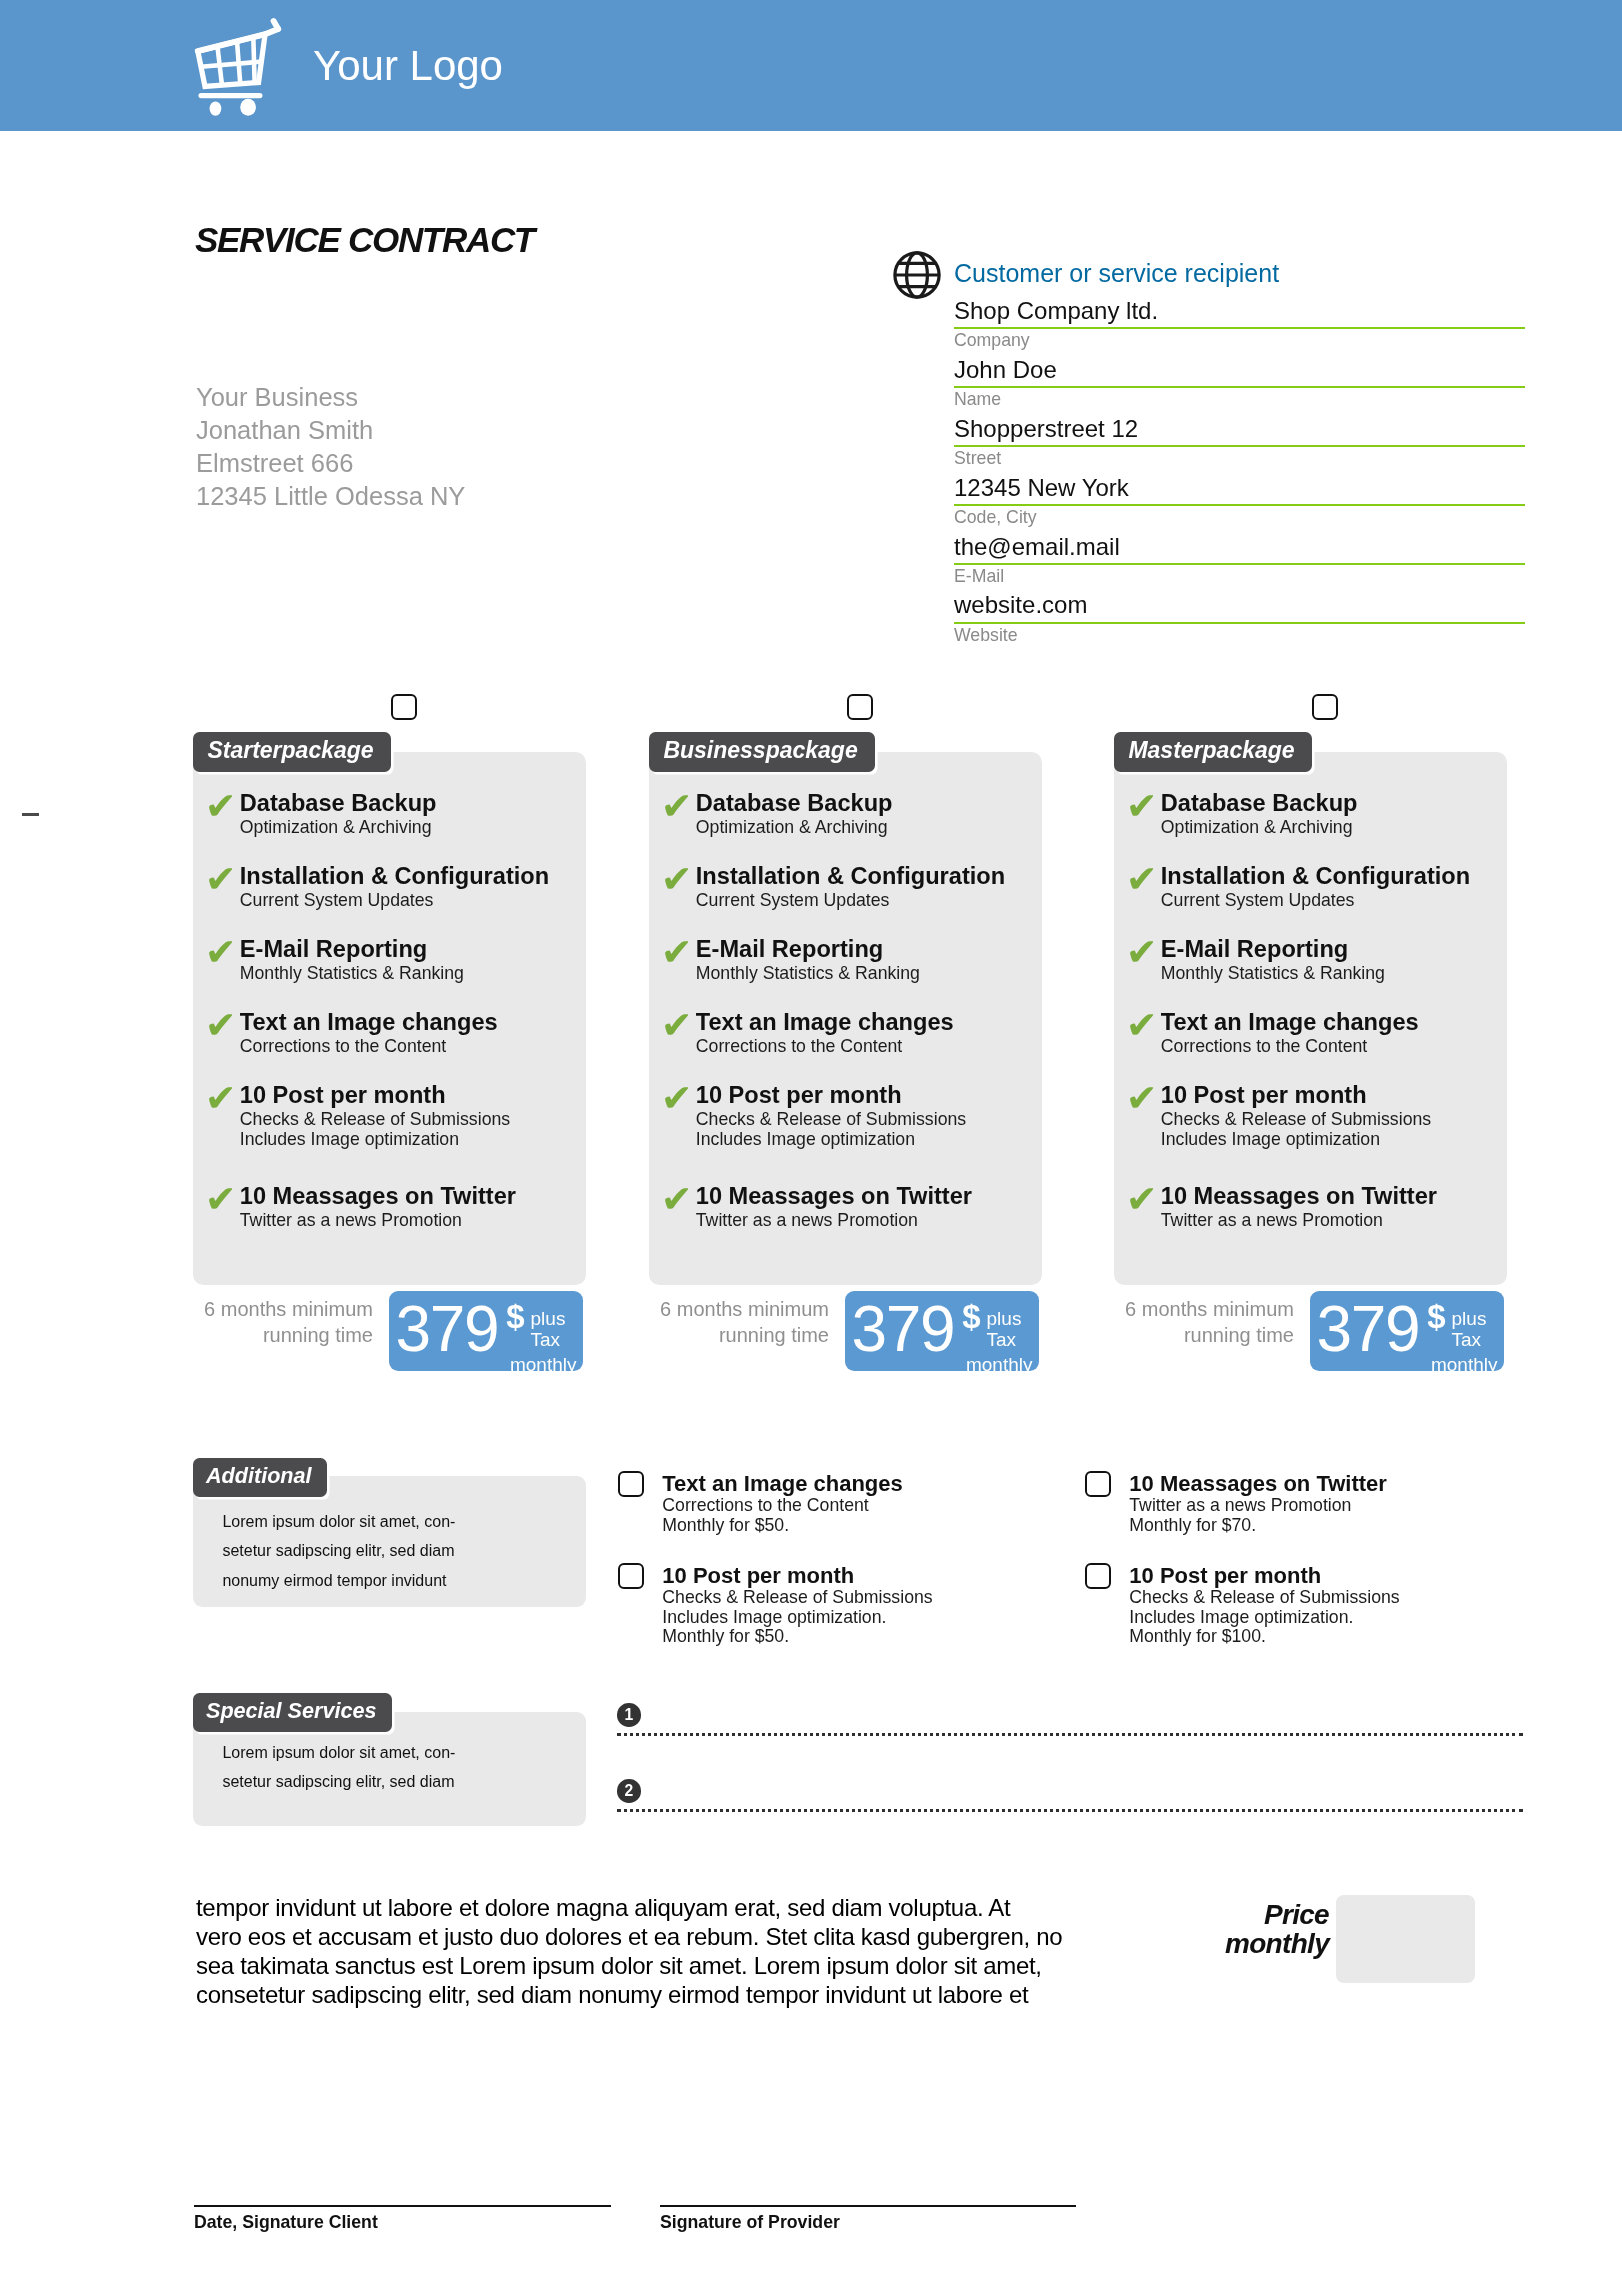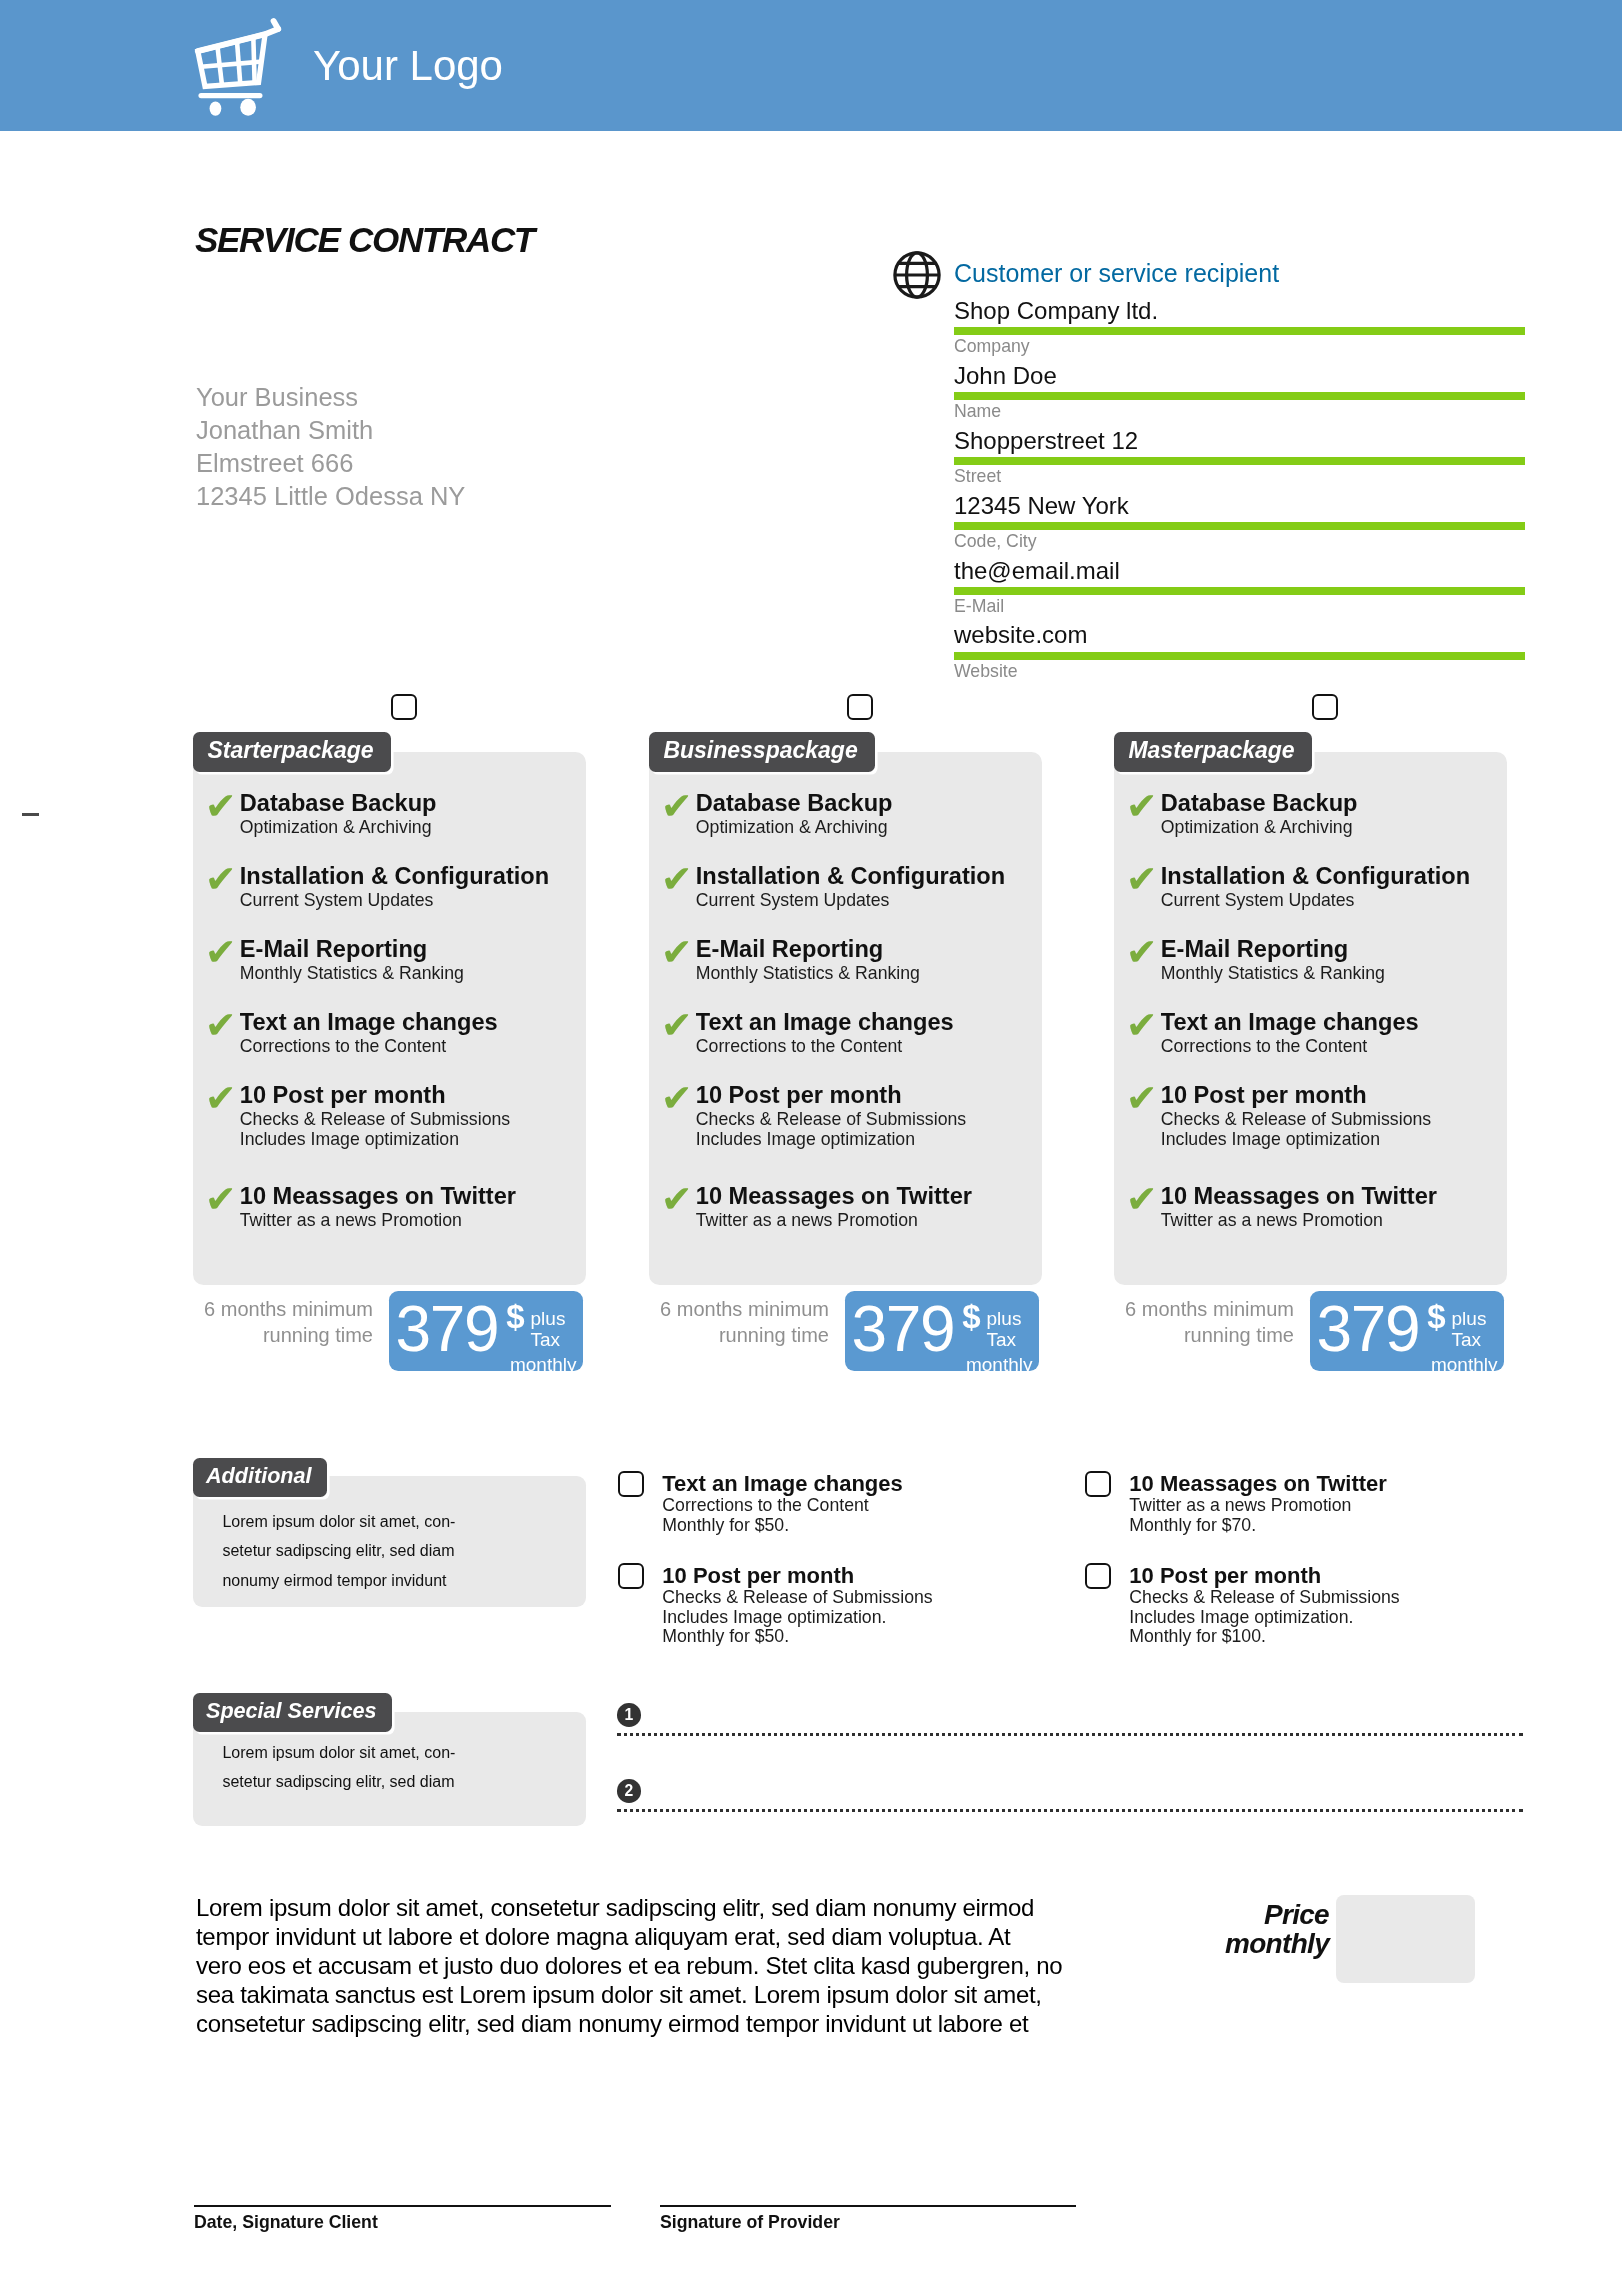--- a/index.html
+++ b/index.html
@@ -17,21 +17,21 @@
   
   .doc-title{position:absolute;left:195px;top:220px;font-size:35px;font-style:italic;font-weight:900;
              letter-spacing:-1.3px;color:#111;margin:0;}
   .provider{position:absolute;left:196px;top:381px;font-size:25.5px;line-height:33px;color:#9b9b9b;}
 
   
   .globe-icon{position:absolute;left:891px;top:249px;}
   .cust-heading{position:absolute;left:954px;top:259px;font-size:25px;color:#0369a1;}
   .cust-fields{position:absolute;left:954px;top:296px;width:571px;}
   .field{margin-bottom:3.9px;}
-  .field .value{font-size:24px;line-height:29.4px;color:#111;border-bottom:8px solid #84cc16;
+  .field .value{font-size:24px;line-height:29.4px;color:#111;border-bottom:2px solid #84cc16;
                 padding-bottom:2px;}
   .field .flabel{font-size:17.7px;line-height:19.6px;color:#8a8a8a;padding-top:2px;}
 
   
   .pkg-col{position:absolute;top:694px;width:393px;height:681px;padding-left:24px;}
   .pkg-col.c1{left:193px;} .pkg-col.c2{left:649px;} .pkg-col.c3{left:1114px;}
   .checkbox{display:inline-block;width:26px;height:26px;border:2.6px solid #111;border-radius:5.9px;
             background:#fff;box-sizing:border-box;}
   .pkg-check{position:absolute;left:198px;top:0;}
   .tag-label{position:absolute;left:0;display:inline-block;background:#4b4b4d;color:#fff;
@@ -408,21 +408,20 @@
       <div>Lorem ipsum dolor sit amet, con-</div>
       <div>setetur sadipscing elitr, sed diam</div>
     </div>
   </div>
   <span class="num-circle ns1">1</span>
   <div class="dotted-line dl1"></div>
   <span class="num-circle ns2">2</span>
   <div class="dotted-line dl2"></div>
 
   <div class="terms">
-    <div>Lorem ipsum dolor sit amet, consetetur sadipscing elitr, sed diam nonumy eirmod</div>
     <div>tempor invidunt ut labore et dolore magna aliquyam erat, sed diam voluptua. At</div>
     <div>vero eos et accusam et justo duo dolores et ea rebum. Stet clita kasd gubergren, no</div>
     <div>sea takimata sanctus est Lorem ipsum dolor sit amet. Lorem ipsum dolor sit amet,</div>
     <div>consetetur sadipscing elitr, sed diam nonumy eirmod tempor invidunt ut labore et</div>
   </div>
 
   <div class="price-summary-label">
     <div>Price</div>
     <div>monthly</div>
   </div>

